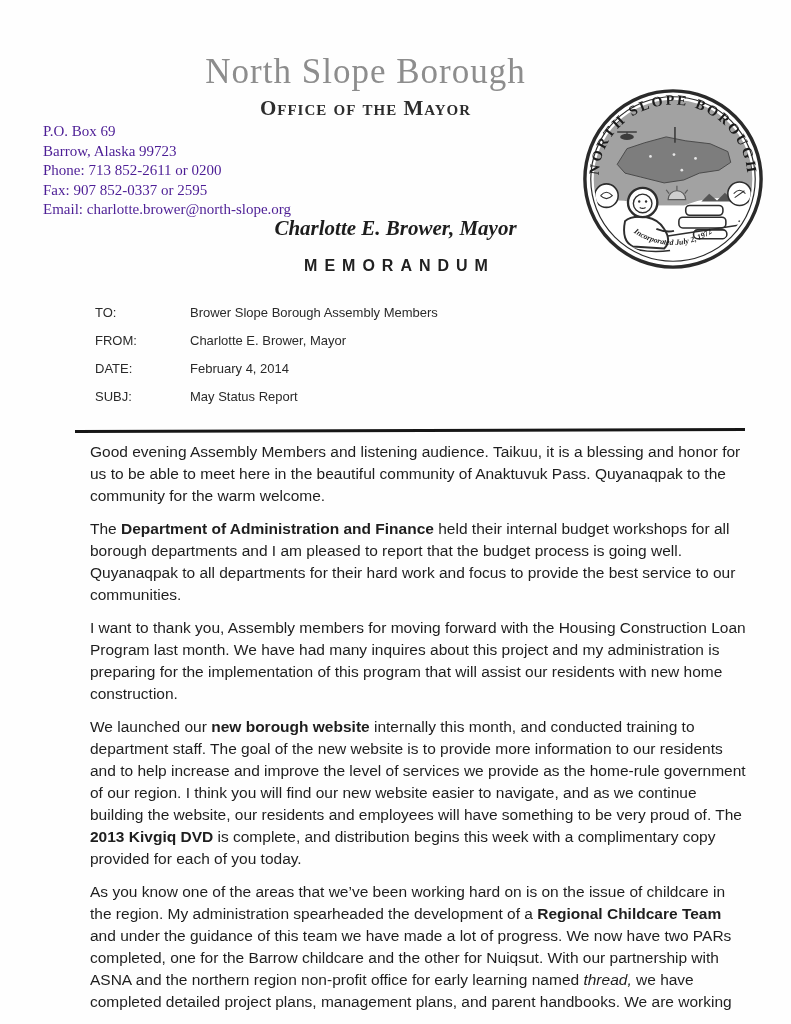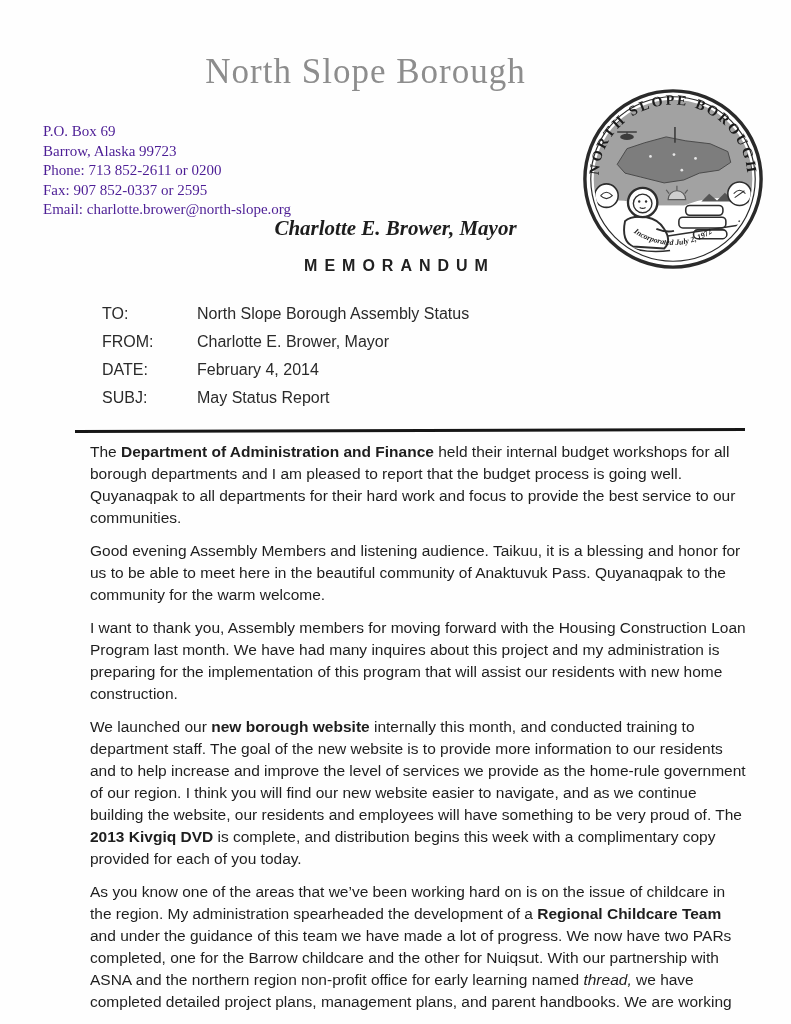--- a/index.html
+++ b/index.html
@@ -63,23 +63,22 @@
     text-align: center;
     font-size: 16px;
     font-weight: bold;
     letter-spacing: 7px;
     color: #202020;
     margin-left: 8px;
   }
   .memo-fields {
     position: absolute;
     top: 305px; left: 95px;
-    font-size: 16px;
+    font-size: 13px;
     color: #2a2a2a;
-    margin-left: 7px;
   }
   .memo-row { display: flex; height: 28px; align-items: flex-start; }
   .memo-label { width: 95px; }
   .memo-value { }
   .divider {
     position: absolute;
     top: 429px; left: 75px;
     width: 670px; height: 3px;
     background: #161616;
     transform: rotate(-0.15deg);
@@ -95,20 +94,21 @@
   .body-para { margin-bottom: 11px; }
   .body-para b { font-weight: bold; }
   .body-para i { font-style: italic; }
 </style>
 </head>
 <body>
 
 <div class="page">
 
   <div class="letterhead-title">North Slope Borough</div>
+  <div class="office-subtitle">Office of the Mayor</div>
 
   <div class="contact-block">
     <div>P.O. Box 69</div>
     <div>Barrow, Alaska 99723</div>
     <div>Phone:  713 852-2611 or 0200</div>
     <div>Fax:  907 852-0337 or 2595</div>
     <div>Email: charlotte.brower@north-slope.org</div>
   </div>
 
   <svg class="seal" viewBox="0 0 190 190" xmlns="http://www.w3.org/2000/svg">
@@ -190,39 +190,39 @@
     </text>
   </svg>
 
   <div class="mayor-line">Charlotte E. Brower, Mayor</div>
 
   <div class="memo-title">MEMORANDUM</div>
 
   <div class="memo-fields">
     <div class="memo-row">
       <div class="memo-label">TO:</div>
-      <div class="memo-value">North Slope Borough Assembly Status</div>
+      <div class="memo-value">Brower Slope Borough Assembly Members</div>
     </div>
     <div class="memo-row">
       <div class="memo-label">FROM:</div>
       <div class="memo-value">Charlotte E. Brower, Mayor</div>
     </div>
     <div class="memo-row">
       <div class="memo-label">DATE:</div>
       <div class="memo-value">February 4, 2014</div>
     </div>
     <div class="memo-row">
       <div class="memo-label">SUBJ:</div>
       <div class="memo-value">May Status Report</div>
     </div>
   </div>
 
   <div class="divider"></div>
 
   <div class="body-text">
+      <p class="body-para"><span>Good evening Assembly Members and listening audience. Taikuu, it is a blessing and honor for us to be able to meet here in the beautiful community of Anaktuvuk Pass. Quyanaqpak to the community for the warm welcome.</span></p>
       <p class="body-para"><span>The </span><b>Department of Administration and Finance</b><span> held their internal budget workshops for all borough departments and I am pleased to report that the budget process is going well. Quyanaqpak to all departments for their hard work and focus to provide the best service to our communities.</span></p>
-      <p class="body-para"><span>Good evening Assembly Members and listening audience. Taikuu, it is a blessing and honor for us to be able to meet here in the beautiful community of Anaktuvuk Pass. Quyanaqpak to the community for the warm welcome.</span></p>
       <p class="body-para"><span>I want to thank you, Assembly members for moving forward with the Housing Construction Loan Program last month. We have had many inquires about this project and my administration is preparing for the implementation of this program that will assist our residents with new home construction.</span></p>
       <p class="body-para"><span>We launched our </span><b>new borough website</b><span> internally this month, and conducted training to department staff. The goal of the new website is to provide more information to our residents and to help increase and improve the level of services we provide as the home-rule government of our region. I think you will find our new website easier to navigate, and as we continue building the website, our residents and employees will have something to be very proud of. The </span><b>2013 Kivgiq DVD</b><span> is complete, and distribution begins this week with a complimentary copy provided for each of you today.</span></p>
       <p class="body-para"><span>As you know one of the areas that we’ve been working hard on is on the issue of childcare in the region. My administration spearheaded the development of a </span><b>Regional Childcare Team</b><span> and under the guidance of this team we have made a lot of progress. We now have two PARs completed, one for the Barrow childcare and the other for Nuiqsut. With our partnership with ASNA and the northern region non-profit office for early learning named </span><i>thread,</i><span> we have completed detailed project plans, management plans, and parent handbooks. We are working</span></p>
     </div>
 
 </div>
 
 </body></html>

